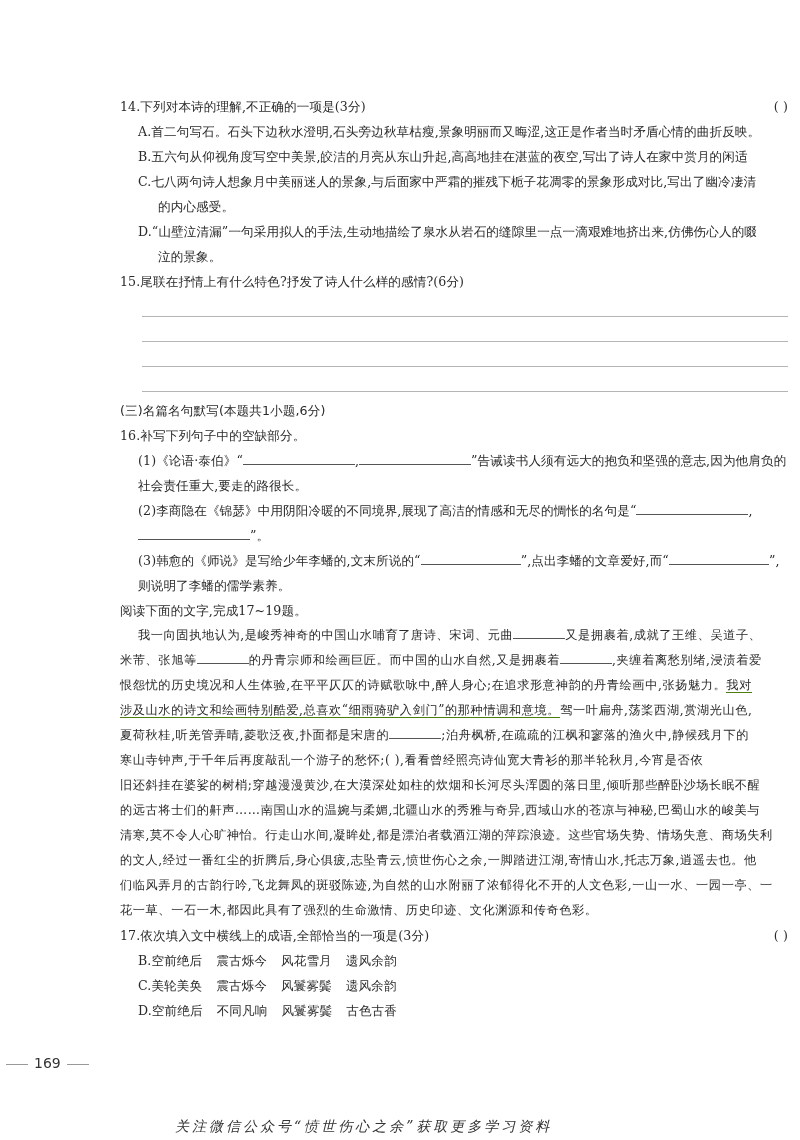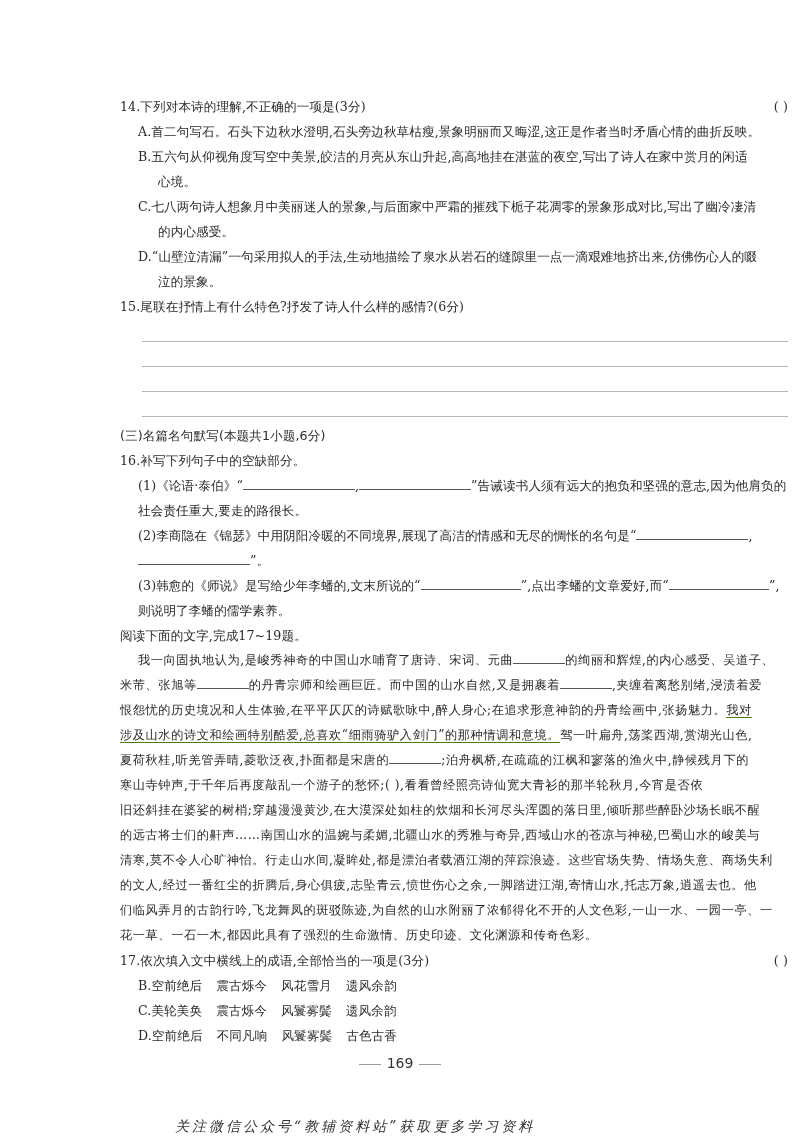--- a/index.html
+++ b/index.html
@@ -19,21 +19,21 @@
   .parac { padding-left: 0; }
   .bracket { position: absolute; right: 0; top: 0; }
   .answer-line { height: 25px; position: relative; }
   .answer-line .rule { position: absolute; left: 22px; right: 0; bottom: 6px; border-bottom: 1px solid #b5b5b5; }
   .section { font-family: "DejaVu Sans", "Liberation Sans", sans-serif; font-weight: normal; font-size: 12.6px; }
   .blank { display: inline-block; border-bottom: 1px solid #555; vertical-align: baseline; height: 12px; } .w55 { width: 52px; } .w110 { width: 112px; } .w100 { width: 100px; }
   .passage { font-family: "DejaVu Serif", "Liberation Serif", serif; font-size: 12.2px; letter-spacing: 0.6px; }
   .ul { border-bottom: 1px solid #4d7c0f; }
   .choices span.c { display: inline-block; margin-right: 14px; }
   .pagenum {
-    position: absolute; left: 0; width: 800px; top: 1055px; text-align: center;
+    position: absolute; left: 0; width: 800px; top: 1055px; text-align: left;
     font-family: "DejaVu Sans", "Liberation Sans", sans-serif; font-size: 14px; color: #333;
   }
   .pagenum .dash { display: inline-block; width: 22px; border-top: 1px solid #999; vertical-align: middle; margin: 0 6px; }
   .footer {
     position: absolute; left: 175px; top: 1118px;
     font-family: "DejaVu Serif", "Liberation Serif", serif; font-style: italic;
     font-size: 14px; letter-spacing: 3px; color: #333;
   }
 </style>
 </head>
@@ -41,21 +41,20 @@
 
 <div class="page">
   <div class="content">
 
     <div class="line q">
       <span>14.下列对本诗的理解,不正确的一项是(3分)</span>
       <span class="bracket">(    )</span>
     </div>
     <div class="line opt"><span>A.首二句写石。石头下边秋水澄明,石头旁边秋草枯瘦,景象明丽而又晦涩,这正是作者当时矛盾心情的曲折反映。</span></div>
     <div class="line opt"><span>B.五六句从仰视角度写空中美景,皎洁的月亮从东山升起,高高地挂在湛蓝的夜空,写出了诗人在家中赏月的闲适</span></div>
-    <div class="line optc"><span>心境。</span></div>
     <div class="line opt"><span>C.七八两句诗人想象月中美丽迷人的景象,与后面家中严霜的摧残下栀子花凋零的景象形成对比,写出了幽冷凄清</span></div>
     <div class="line optc"><span>的内心感受。</span></div>
     <div class="line opt"><span>D.“山壁泣清漏”一句采用拟人的手法,生动地描绘了泉水从岩石的缝隙里一点一滴艰难地挤出来,仿佛伤心人的啜</span></div>
     <div class="line optc"><span>泣的景象。</span></div>
 
     <div class="line q">
       <span>15.尾联在抒情上有什么特色?抒发了诗人什么样的感情?(6分)</span>
     </div>
     <div style="height:4px"></div>
     <div class="answer-line">
@@ -91,21 +90,21 @@
     <div class="line opt">
       <span>(3)韩愈的《师说》是写给少年李蟠的,文末所说的“</span><span class="blank w100"></span><span>”,点出李蟠的文章爱好,而“</span><span class="blank w100"></span><span>”,</span>
     </div>
     <div class="line opt"><span>则说明了李蟠的儒学素养。</span></div>
 
     <div class="line q">
       <span>阅读下面的文字,完成17~19题。</span>
     </div>
 
     <div class="line passage para">
-      <span>我一向固执地认为,是峻秀神奇的中国山水哺育了唐诗、宋词、元曲</span><span class="blank w55"></span><span>的绚丽和辉煌,的内心感受、吴道子、</span>
+      <span>我一向固执地认为,是峻秀神奇的中国山水哺育了唐诗、宋词、元曲</span><span class="blank w55"></span><span>又是拥裹着,成就了王维、吴道子、</span>
     </div>
     <div class="line passage parac">
       <span>米芾、张旭等</span><span class="blank w55"></span><span>的丹青宗师和绘画巨匠。而中国的山水自然,又是拥裹着</span><span class="blank w55"></span><span>,夹缠着离愁别绪,浸渍着爱</span>
     </div>
     <div class="line passage parac">
       <span>恨怨忧的历史境况和人生体验,在平平仄仄的诗赋歌咏中,醉人身心;在追求形意神韵的丹青绘画中,张扬魅力。</span><span class="ul">我对</span>
     </div>
     <div class="line passage parac">
       <span class="ul">涉及山水的诗文和绘画特别酷爱,总喜欢“细雨骑驴入剑门”的那种情调和意境。</span><span>驾一叶扁舟,荡桨西湖,赏湖光山色,</span>
     </div>
@@ -132,14 +131,14 @@
     </div>
     <div class="line opt choices">
       <span>D.</span><span class="c">空前绝后</span><span class="c">不同凡响</span><span class="c">风鬟雾鬓</span><span class="c">古色古香</span>
     </div>
   </div>
 
   <div class="pagenum">
     <span class="dash"></span><span>169</span><span class="dash"></span>
   </div>
 
-  <div class="footer">关注微信公众号“教辅资料站”获取更多学习资料</div>
+  <div class="footer">关注微信公众号“愤世伤心之余”获取更多学习资料</div>
 </div>
 
 </body></html>

